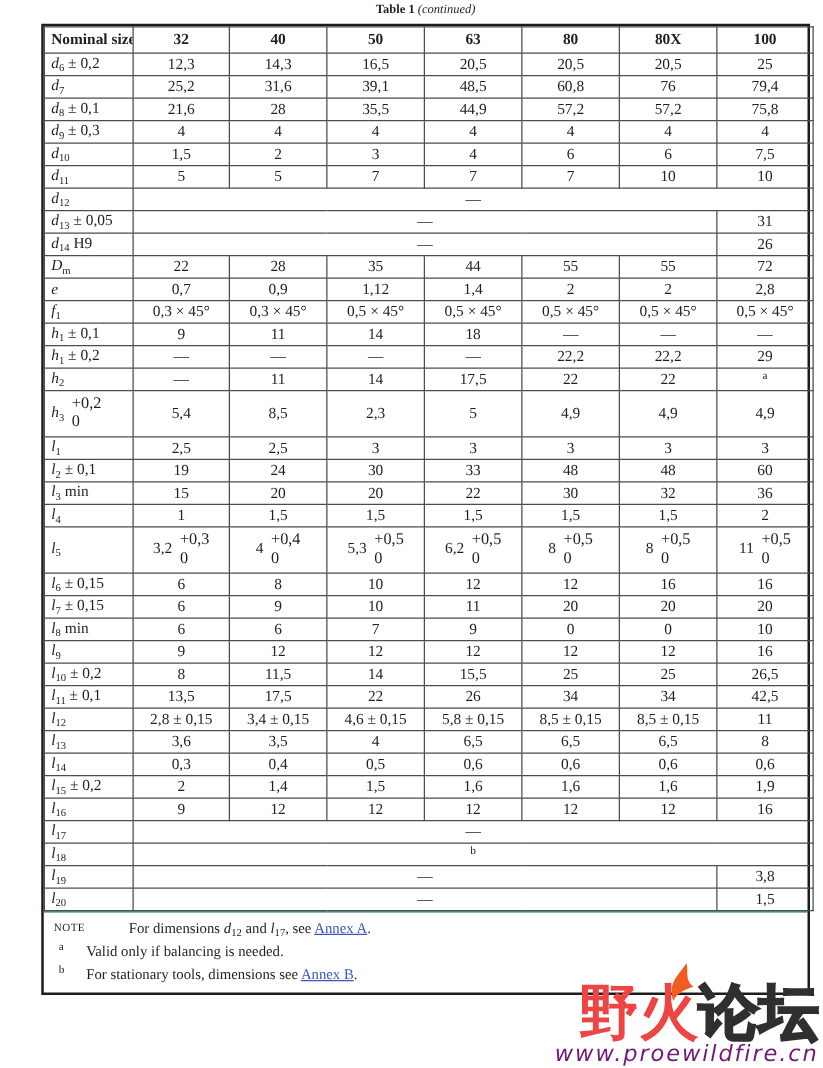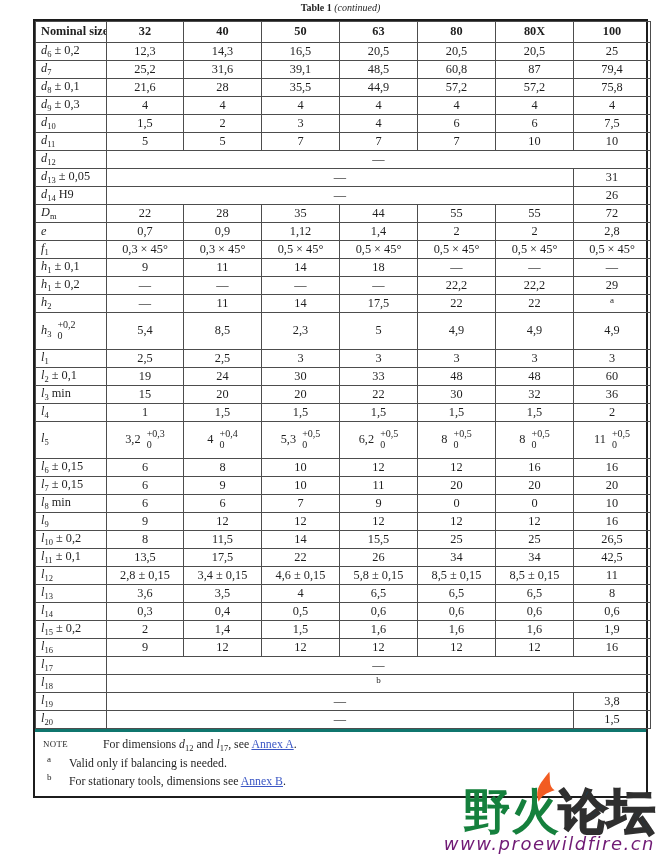--- a/index.html
+++ b/index.html
@@ -20,40 +20,40 @@
     border:1px solid #4d4d4d;text-align:center;padding:0 2px;
     height:17px;line-height:1.12;overflow:hidden;white-space:nowrap;
   }
   th{font-weight:bold;height:20px;font-size:12.3px;}
   th.lbl,td.lbl{text-align:left;padding-left:5px;}
   td i, th i{font-style:italic;}
   sub{font-size:8.5px;vertical-align:-3px;}
   tr.tall td{height:36px;}
   .tol{
     display:inline-flex;flex-direction:column;justify-content:center;
-    font-size:10px;line-height:1.15;vertical-align:middle;text-align:left;
+    font-size:13px;line-height:1.15;vertical-align:middle;text-align:left;
     margin-left:3px;position:relative;top:-1px;font-style:normal;
   }
   sup.cellsup{font-size:9px;}
 
-  .notes{padding:2px 8px 4px 6px;font-size:11.8px;border-top:3px solid #0f766e;}
+  .notes{padding:2px 8px 4px 6px;font-size:11.8px;border-top:1px solid #0f766e;}
   .note-line{position:relative;margin:3px 0;padding-left:62px;}
   .note-line.fn{padding-left:28px;}
   .note-marker{position:absolute;left:2px;top:0;}
   .note-line.note .note-marker{font-size:8.8px;letter-spacing:.4px;top:2px;}
   .note-line.fn .note-marker{font-size:9px;vertical-align:super;top:-2px;left:6px;}
   .note-link{color:#3a56c4;text-decoration:underline;cursor:pointer;}
 
   .watermark{position:absolute;right:3px;bottom:1px;text-align:right;z-index:5;}
   .wm-line{
     font-family:"DejaVu Sans", sans-serif;font-weight:bold;font-size:48px;
     line-height:1.02;white-space:nowrap;position:relative;
   }
-  .wm-primary{color:#15803d;}
-  .wm-secondary{color:#0c4a6e;-webkit-text-stroke:2px #2f2f2f;}
+  .wm-primary{color:#ef4444;}
+  .wm-secondary{color:#0c4a6e;font-family:Liberation Serif, serif;-webkit-text-stroke:2px #2f2f2f;}
   .wm-flame{position:absolute;left:84px;top:-16px;width:28px;height:40px;}
   .wm-url{
     font-family:"DejaVu Sans", sans-serif;font-style:italic;font-size:18px;
     color:#701a75;letter-spacing:1.5px;line-height:1;margin-top:-1px;
   }
 </style>
 </head>
 <body>
 
 <div class="page-title">
@@ -95,21 +95,21 @@
           <td>20,5</td>
           <td>25</td>
         </tr>
         <tr>
           <td class="lbl"><i>d</i><sub>7</sub></td>
           <td>25,2</td>
           <td>31,6</td>
           <td>39,1</td>
           <td>48,5</td>
           <td>60,8</td>
-          <td>87</td>
+          <td>76</td>
           <td>79,4</td>
         </tr>
         <tr>
           <td class="lbl"><i>d</i><sub>8</sub> ± 0,1</td>
           <td>21,6</td>
           <td>28</td>
           <td>35,5</td>
           <td>44,9</td>
           <td>57,2</td>
           <td>57,2</td>

